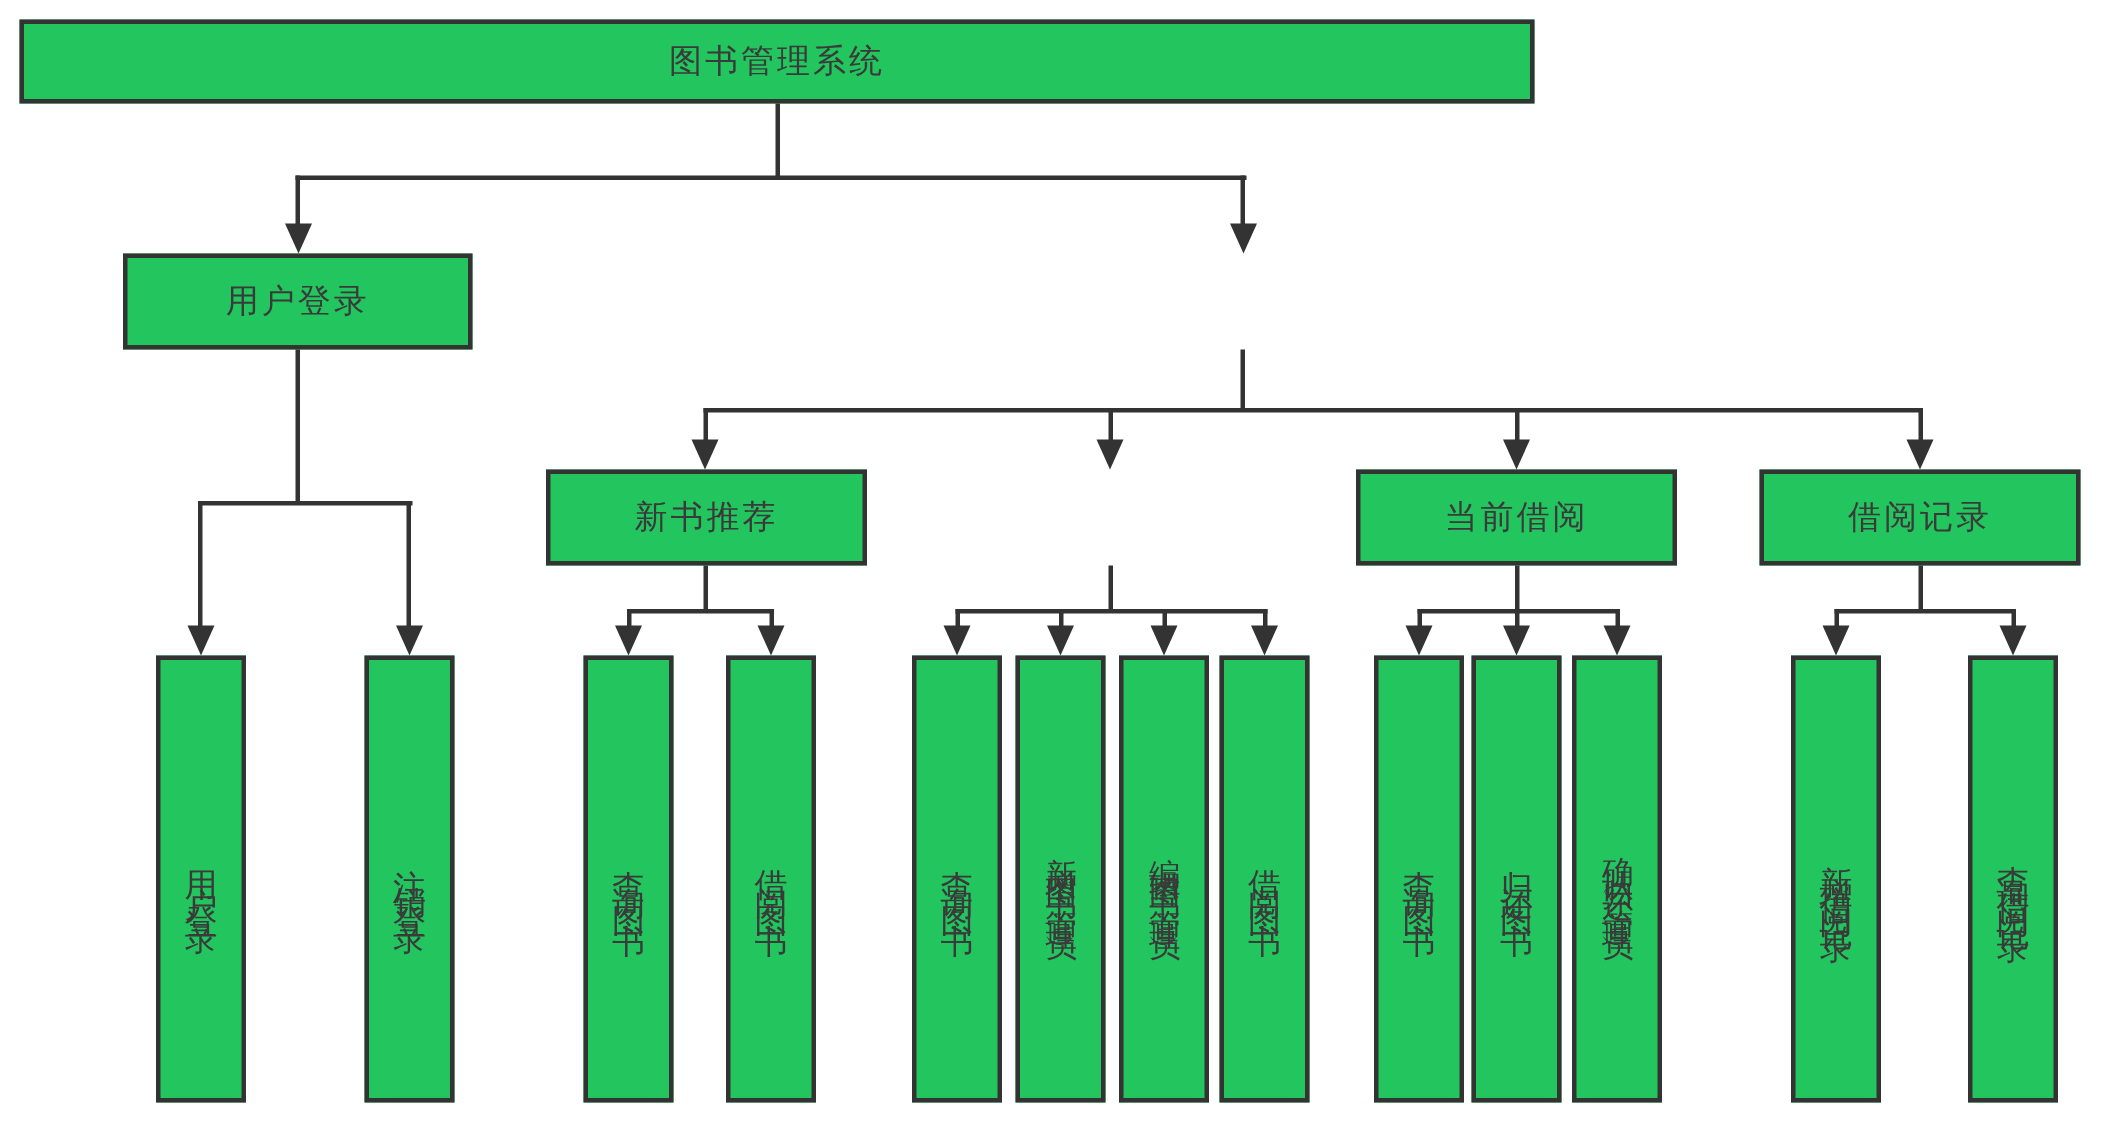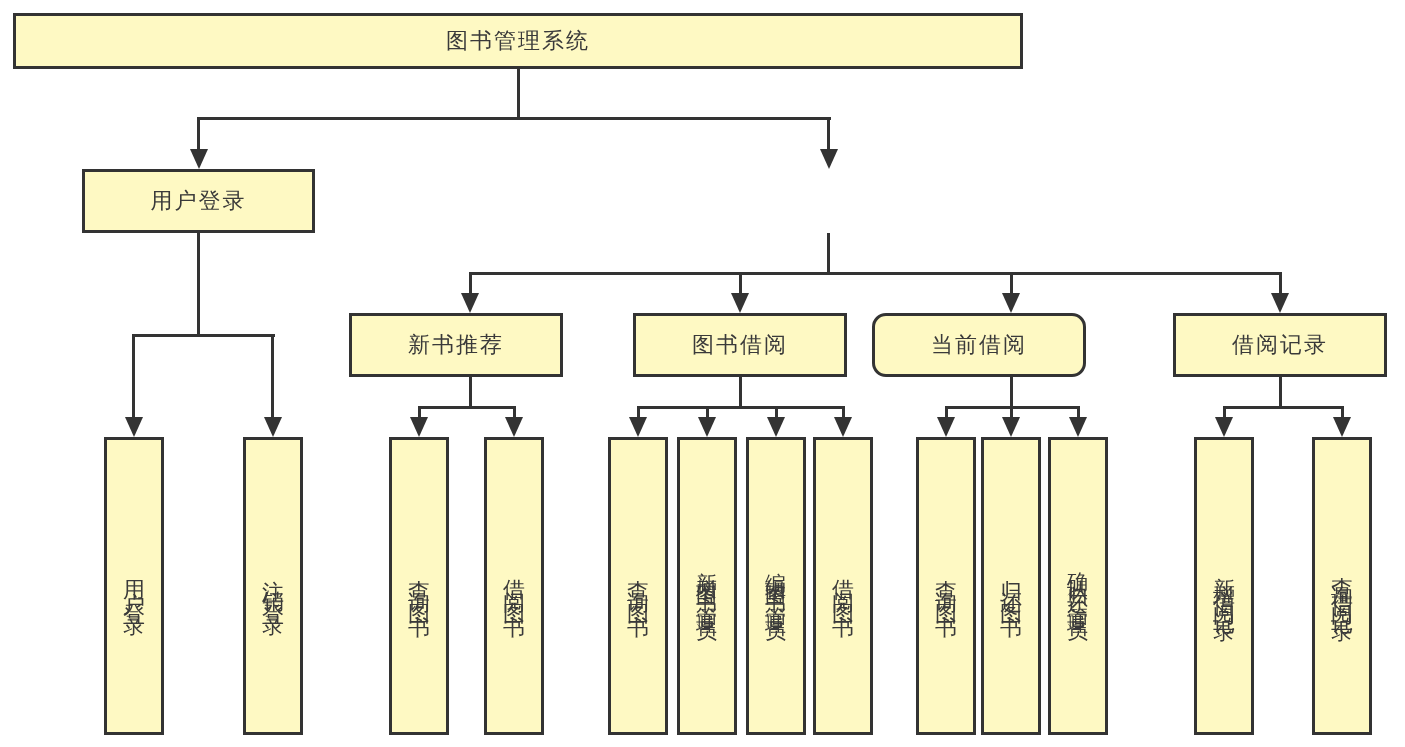--- a/index.html
+++ b/index.html
@@ -4,21 +4,21 @@
 <style>
   html,body{margin:0;padding:0;background:#ffffff;}
   #stage{
     position:relative;width:1405px;height:747px;background:#ffffff;overflow:hidden;
     font-family:"Liberation Sans",sans-serif;color:#3a3a3a;
   }
   .line{position:absolute;background:#333333;}
   .arr{position:absolute;width:0;height:0;
     border-left:9px solid transparent;border-right:9px solid transparent;
     border-top:20px solid #333333;}
-  .box{position:absolute;box-sizing:border-box;border:3px solid #333333;background:#fef9c3;
+  .box{position:absolute;box-sizing:border-box;border:3px solid #333333;background:#22c55e;
     display:flex;align-items:center;justify-content:center;}
   .hbox{height:64px;font-size:22px;letter-spacing:2px;white-space:nowrap;}
   .rootbox{left:13px;top:13px;width:1010px;height:56px;}
   .l2{top:169px;}
   .l3{top:313px;width:214px;}
   .vbox{top:437px;width:60px;height:298px;}
   .vt{writing-mode:vertical-rl;text-orientation:mixed;font-size:22px;line-height:1;white-space:nowrap;}
   .vt-s{letter-spacing:12px;}
   .vt-m{letter-spacing:9px;}
   .vt-l{font-size:21px;letter-spacing:7px;}
@@ -56,27 +56,24 @@
   <div class="line" style="left:469px;top:272px;width:813px;height:3px;"></div>
   <div class="line" style="left:469px;top:272px;width:3px;height:23px;"></div>
   <div class="line" style="left:739px;top:272px;width:3px;height:23px;"></div>
   <div class="line" style="left:1010px;top:272px;width:3px;height:23px;"></div>
   <div class="line" style="left:1279px;top:272px;width:3px;height:23px;"></div>
   <div class="arr" style="left:461px;top:293px;"></div>
   <div class="arr" style="left:731px;top:293px;"></div>
   <div class="arr" style="left:1002px;top:293px;"></div>
   <div class="arr" style="left:1271px;top:293px;"></div>
 
-  <div class="box l3 hbox" style="left:349px;text-align:center;">
+  <div class="box l3 hbox" style="left:364px;text-align:center;">
     <span>新书推荐</span>
   </div>
-  <div class="box l3 hbox" style="left:633px;">
-    <span>图书借阅</span>
-  </div>
-  <div class="box l3 hbox" style="left:872px;border-radius:14px;">
+  <div class="box l3 hbox" style="left:904px;">
     <span>当前借阅</span>
   </div>
   <div class="box l3 hbox" style="left:1173px;">
     <span>借阅记录</span>
   </div>
 
   <div class="line" style="left:469px;top:377px;width:3px;height:31px;"></div>
   <div class="line" style="left:418px;top:406px;width:98px;height:3px;"></div>
   <div class="line" style="left:418px;top:406px;width:3px;height:13px;"></div>
   <div class="line" style="left:513px;top:406px;width:3px;height:13px;"></div>

